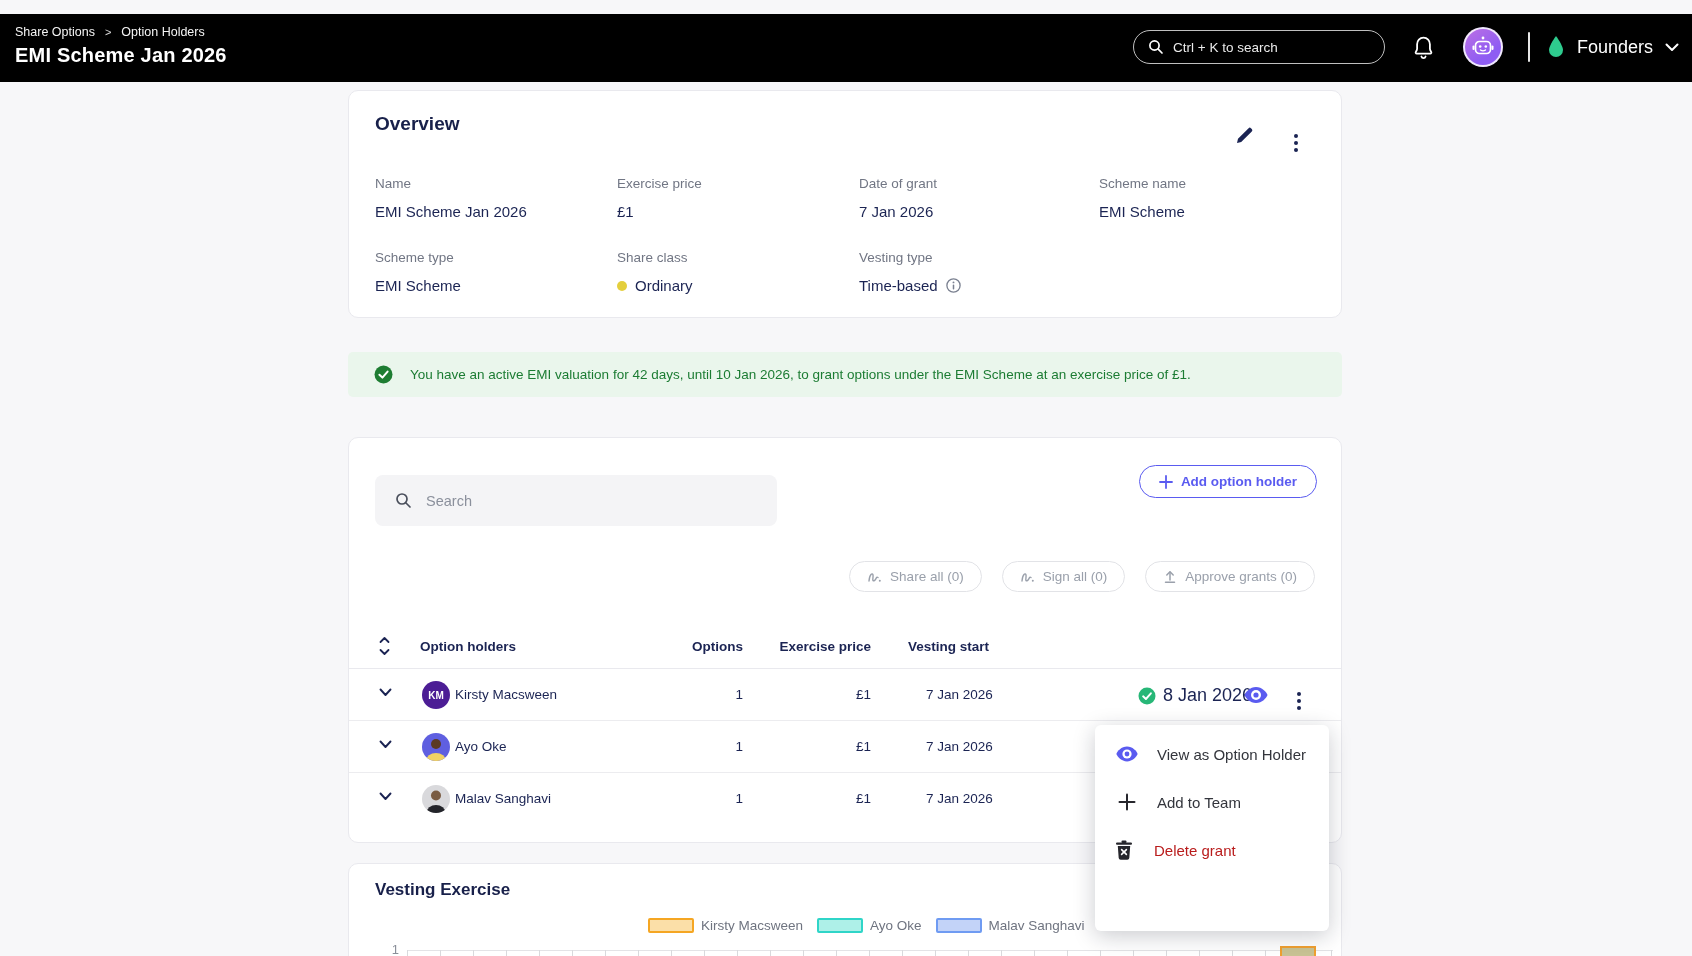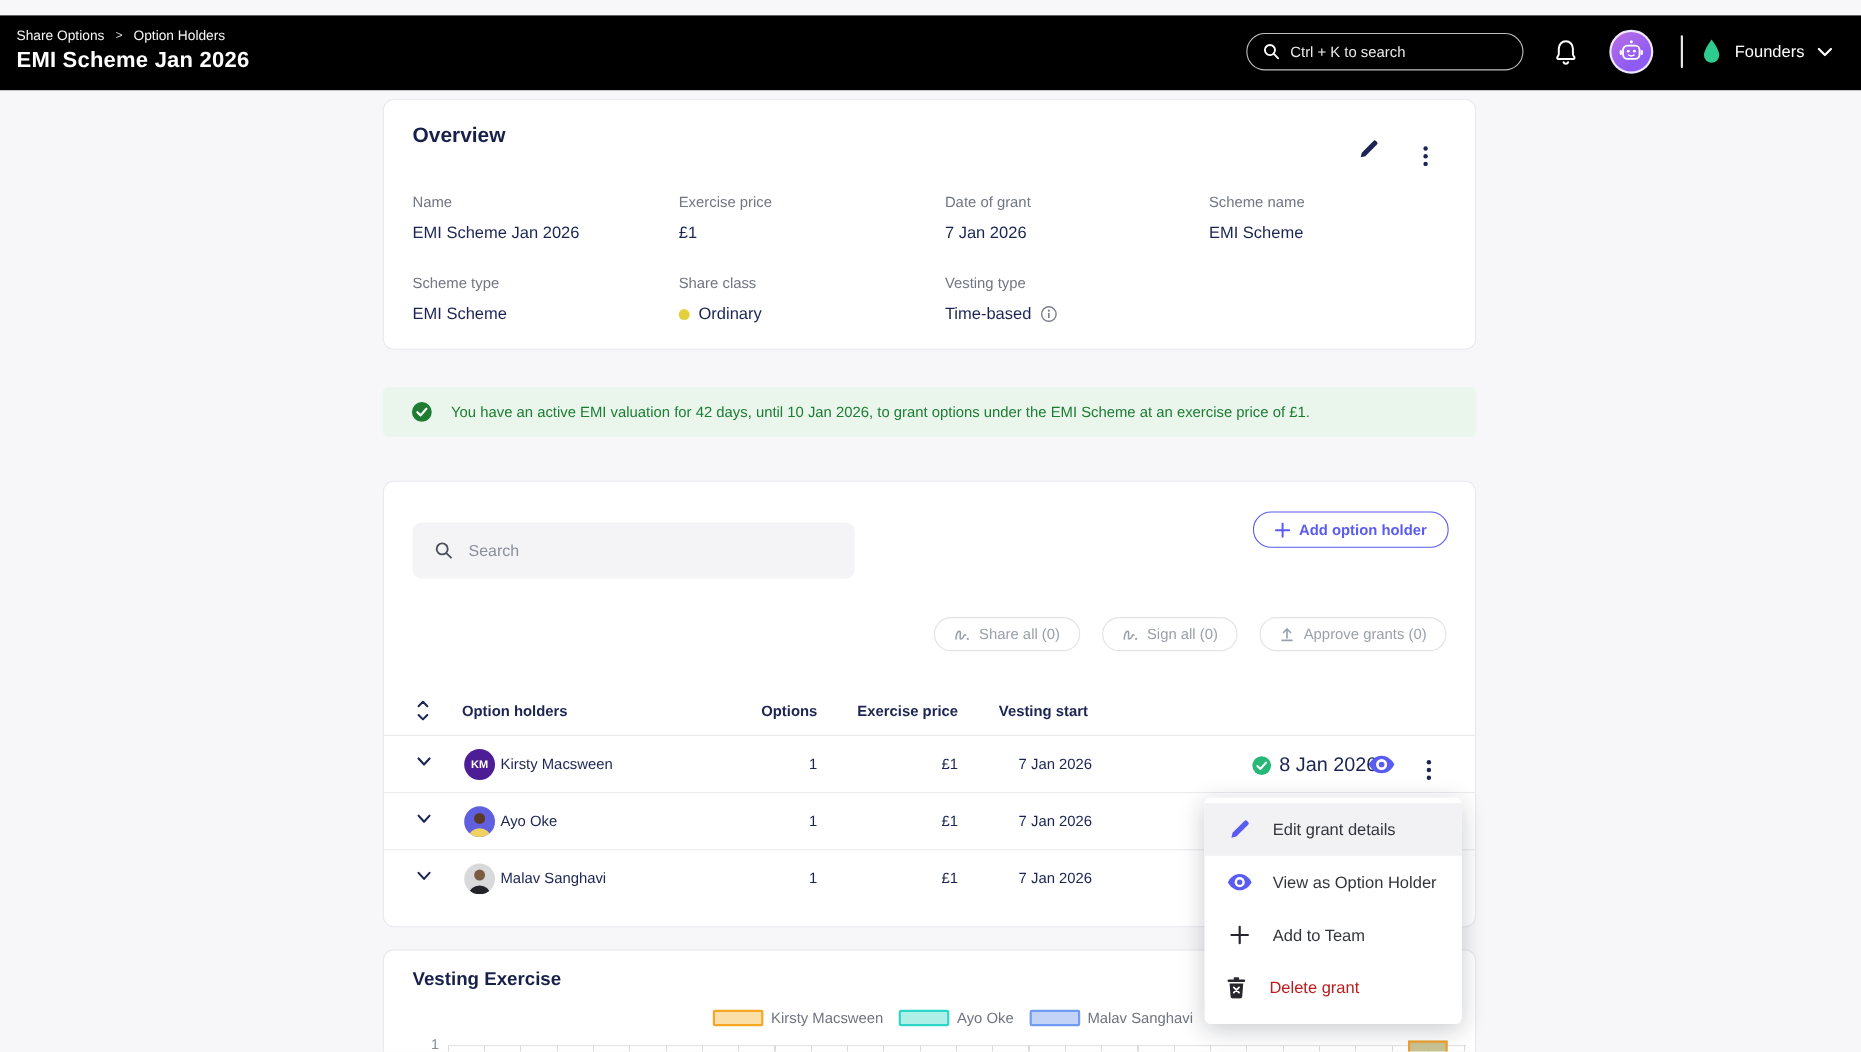--- a/index.html
+++ b/index.html
@@ -13,21 +13,21 @@
   .page-title { position:absolute; left:15px; top:30px; font-size:20px; font-weight:bold; color:#fff; letter-spacing:.2px; }
   .hdr-search { position:absolute; left:1133px; top:16px; width:252px; height:34px; border:1px solid rgba(255,255,255,.75); border-radius:17px; display:flex; align-items:center; padding:0 14px; gap:9px; }
   .hdr-search input { background:transparent; border:none; outline:none; color:#fff; font-size:13.5px; width:180px; font-family:"Liberation Sans",sans-serif; }
   .hdr-search input::placeholder { color:rgba(255,255,255,.92); }
   .bell { position:absolute; left:1412px; top:21px; }
   .robot { position:absolute; left:1463px; top:13px; width:40px; height:40px; border-radius:50%;
            background:linear-gradient(145deg,#bb6fe4 0%,#8e5cf3 70%); border:2px solid rgba(255,255,255,.85);
            display:flex; align-items:center; justify-content:center; }
   .hdr-divider { position:absolute; left:1528px; top:18px; width:2px; height:30px; background:rgba(255,255,255,.9); border-radius:1px; }
   .account { position:absolute; left:1547px; top:14px; height:38px; display:flex; align-items:center; gap:12px; cursor:pointer; }
-  .account .acct-name { color:#fff; font-size:15px; }
+  .account .acct-name { color:#fff; font-size:18px; }
 
   
   .card { position:absolute; left:348px; width:994px; background:#fff; border:1px solid #e9e9ee; border-radius:10px; }
   .overview-card { top:90px; height:228px; }
   .sec-title { position:absolute; left:26px; top:22px; font-size:19px; font-weight:bold; color:#18204a; }
   .ov-pencil { position:absolute; left:886px; top:35px; cursor:pointer; }
   .ov-kebab  { position:absolute; left:938px; top:33px; cursor:pointer; width:18px; text-align:center; }
   .kebab-dots { display:inline-flex; flex-direction:column; gap:3px; }
   .kebab-dots i { width:4px; height:4px; border-radius:50%; background:#1b2453; display:block; }
   .field { position:absolute; width:230px; }
@@ -375,28 +375,20 @@
     </span>
   </div>
 
   <span class="y-tick">1</span>
   <div class="axis-line"></div>
   <div class="axis-ticks"></div>
   <div class="chart-bar"></div>
 </section>
 
 <div class="ctx-menu">
-  <div class="ctx-item active">
-    <span class="ci">
-      <svg width="20" height="20" viewBox="0 0 20 20">
-          <path d="M2.5 17.5 l1-4.4 L14.3 2.3 a1.7 1.7 0 0 1 2.4 0 l1 1 a1.7 1.7 0 0 1 0 2.4 L6.9 16.5 Z" fill="#5a5bf0"></path>
-        </svg>
-    </span>
-    <span>Edit grant details</span>
-  </div>
   <div class="ctx-item">
     <span class="ci">
       <svg width="26" height="20" viewBox="0 0 26 20">
           <path d="M13 2 C19 2 23.5 7 24.5 10 C23.5 13 19 18 13 18 C7 18 2.5 13 1.5 10 C2.5 7 7 2 13 2 Z" fill="#5a5bf0"></path>
           <circle cx="13" cy="10" r="5" fill="#fff"></circle>
           <circle cx="13" cy="10" r="2.6" fill="#5a5bf0"></circle>
         </svg>
     </span>
     <span>View as Option Holder</span>
   </div>

